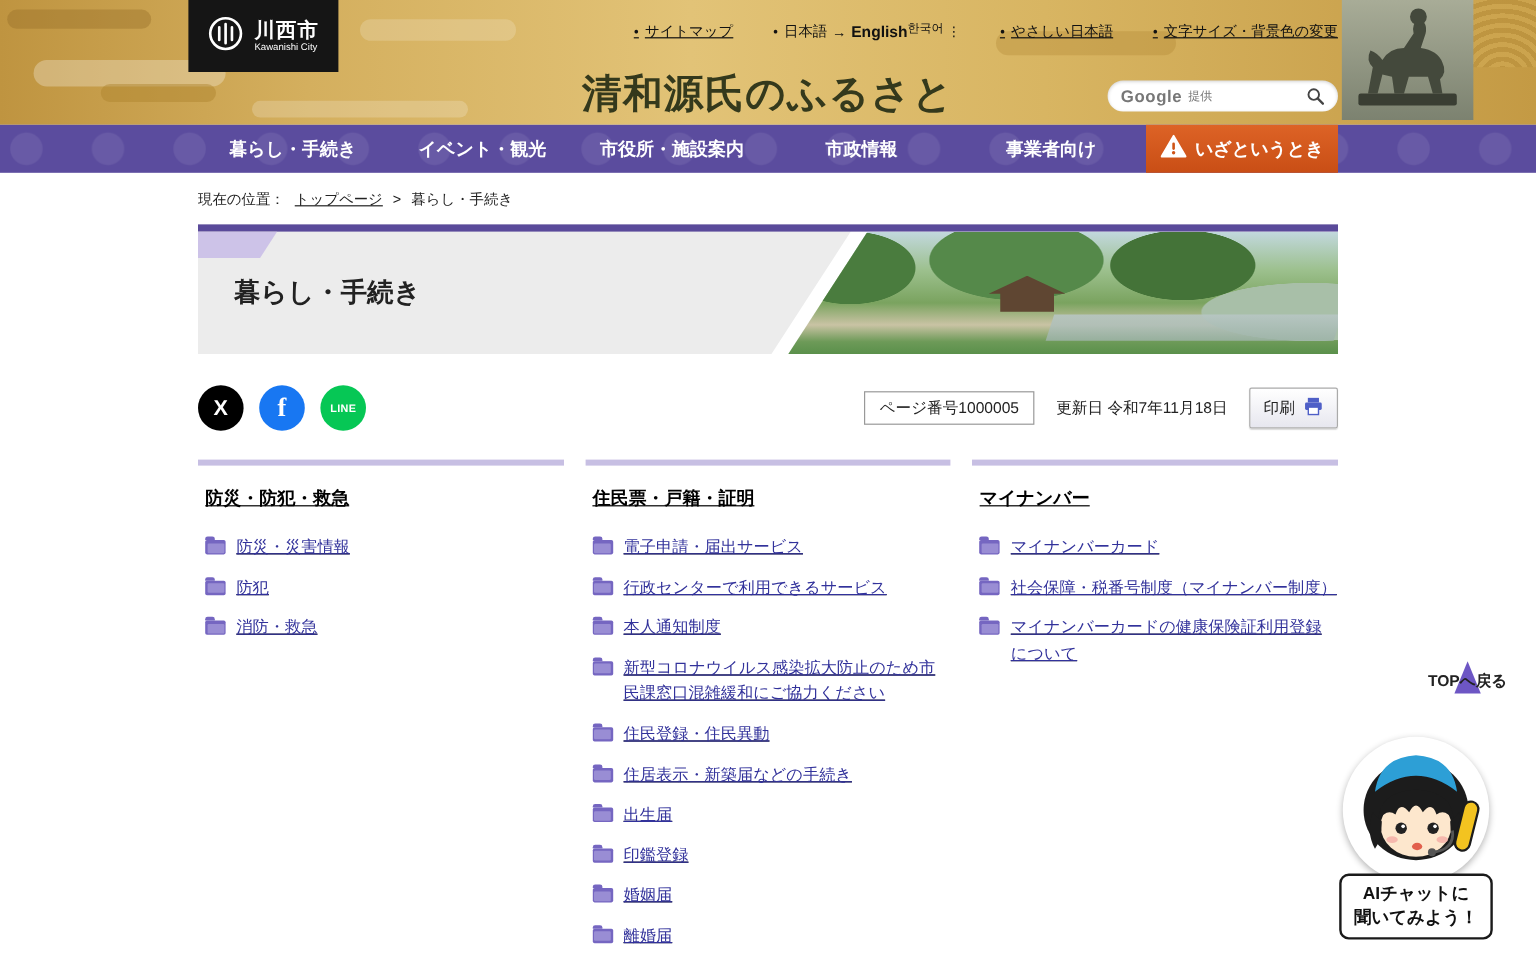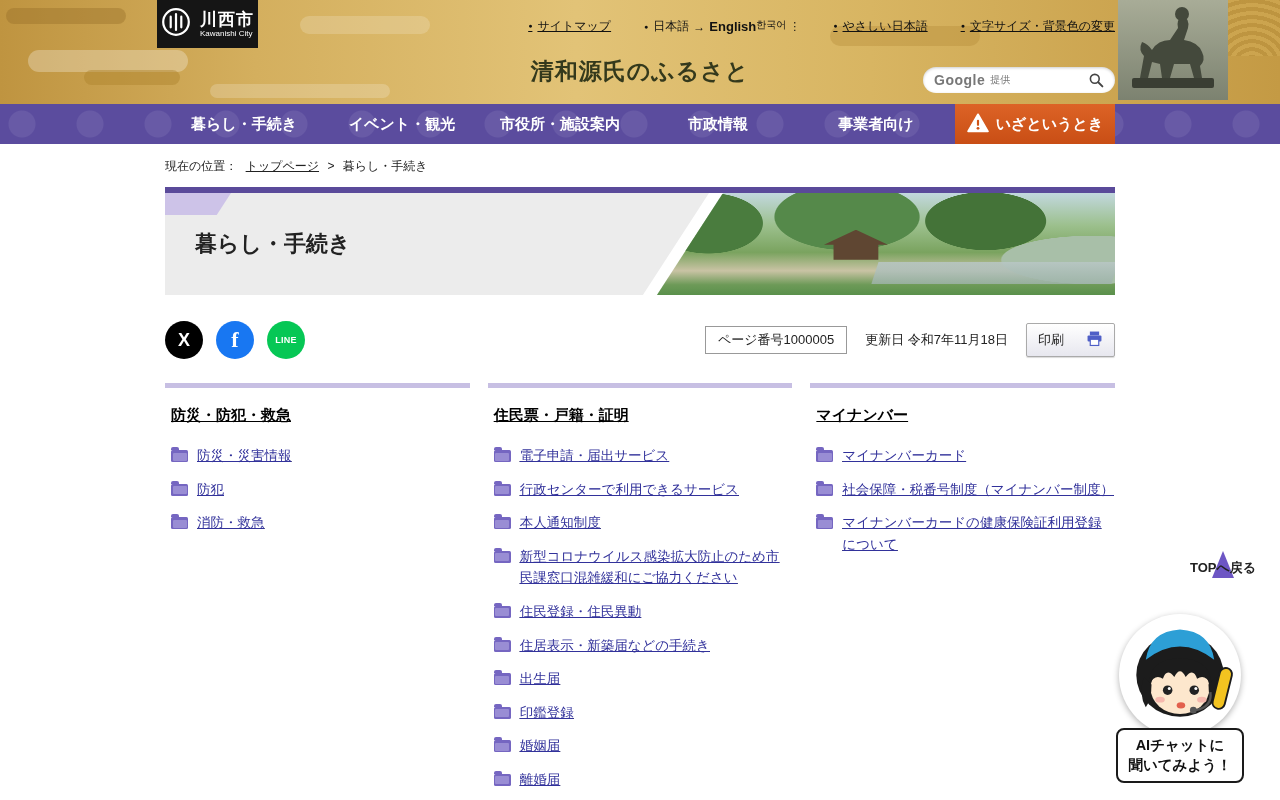--- a/index.html
+++ b/index.html
@@ -14,39 +14,39 @@
   .c1 { left:28px; top:50px; width:160px; height:22px; background:rgba(255,255,255,.28); }
   .c2 { left:84px; top:70px; width:96px; height:15px; background:rgba(173,130,45,.45); }
   .c3 { left:300px; top:16px; width:130px; height:18px; background:rgba(255,255,255,.18); }
   .c4 { right:300px; top:26px; width:150px; height:20px; background:rgba(173,130,45,.30); }
   .c5 { left:6px; top:8px; width:120px; height:16px; background:rgba(150,110,40,.40); }
   .c6 { left:210px; top:84px; width:180px; height:14px; background:rgba(255,255,255,.20); }
   .corner-pattern { position:absolute; right:0; top:0; width:56px; height:56px;
     background:repeating-radial-gradient(circle at 50% 120%, #b88f3b 0 4px, #d2ab55 4px 8px); opacity:.55; }
   .header-inner { width:950px; height:100%; margin:0 auto; position:relative; }
 
-  .logo { position:absolute; left:-8px; top:0; height:48px; background:#151515; display:flex;
-    align-items:center; gap:9px; padding:0 4px; text-decoration:none; }
+  .logo { position:absolute; left:-8px; top:0; height:60px; background:#151515; display:flex;
+    align-items:center; gap:9px; padding:0 16px; text-decoration:none; }
   .logo-text { display:flex; flex-direction:column; line-height:1.15; }
   .city { color:#fff; font-size:17px; font-weight:bold; letter-spacing:1px; }
   .city-en { color:#fff; font-size:8px; }
 
   .util { position:absolute; right:0; top:18px; display:flex; align-items:center; gap:33px;
     font-size:12px; color:#111; white-space:nowrap; }
   .util a { color:#111; text-decoration:underline; }
   .util-item::before { content:"●"; font-size:7px; margin-right:5px; vertical-align:2px; }
   .lang { display:inline-flex; align-items:center; text-decoration:none; color:#111; }
   .lang .arrow { margin:0 4px; }
   .lang-stack { display:inline-flex; line-height:1.05; text-align:left; }
   .lang-en { font-size:13px; font-weight:bold; }
   .lang-ko { font-size:10px; }
   .lang-more { margin-left:3px; font-size:11px; }
 
   .tagline { position:absolute; left:50%; top:56px; transform:translateX(-50%);
-    font-family:"Liberation Serif","DejaVu Serif",serif; font-size:23px; font-weight:bold;
+    font-family:"Liberation Serif","DejaVu Serif",serif; font-size:33px; font-weight:bold;
     color:#34391c; letter-spacing:1px; white-space:nowrap; }
 
   .searchbox { position:absolute; right:0; top:67px; width:192px; height:26px; background:#fff;
     border-radius:14px; display:flex; align-items:center; padding:0 11px;
     box-shadow:inset 0 1px 3px rgba(0,0,0,.2); }
   .g-label { color:#777; font-size:14px; font-weight:bold; letter-spacing:.5px; }
   .g-provided { color:#777; font-size:10px; margin-left:5px; }
   .mag { margin-left:auto; display:flex; }
 
   .statue { position:absolute; right:52px; top:0; width:110px; height:100px; }
@@ -95,21 +95,21 @@
   .social { display:flex; gap:13px; }
   .soc { width:38px; height:38px; border-radius:50%; display:flex; align-items:center;
     justify-content:center; color:#fff; font-weight:bold; text-decoration:none; }
   .soc-x { background:#000; font-size:18px; }
   .soc-fb { background:#1877f2; font-size:22px; font-family:"Liberation Serif","DejaVu Serif",serif; }
   .soc-line { background:#06c755; font-size:9px; letter-spacing:.3px; }
   .meta { margin-left:auto; display:flex; align-items:center; gap:18px; white-space:nowrap; }
   .pageno { border:1px solid #999; background:#fff; padding:4px 12px; font-size:13px; color:#222; }
   .updated { font-size:13px; color:#222; }
   .print-btn { border:1px solid #aaa; background:linear-gradient(#ffffff,#e7e7ef); padding:6px 11px;
-    display:flex; align-items:center; gap:22px; font-size:13px; color:#222; border-radius:2px;
+    display:flex; align-items:center; gap:7px; font-size:13px; color:#222; border-radius:2px;
     box-shadow:0 1px 1px rgba(0,0,0,.15); cursor:pointer;
     font-family:"Liberation Sans","DejaVu Sans",sans-serif; }
 
   
   .cols { width:950px; margin:24px auto 0; display:flex; gap:18px; align-items:flex-start; }
   .col { flex:1; min-width:0; }
   .col-bar { height:5px; background:#c7bfe3; }
   .col-heading { margin:18px 0 0 6px; font-size:15px; }
   .col-heading a { color:#000; font-weight:bold; text-decoration:underline; }
   .cat-list { list-style:none; margin:20px 0 0; padding:0 0 0 6px;text-decoration:underline; }

